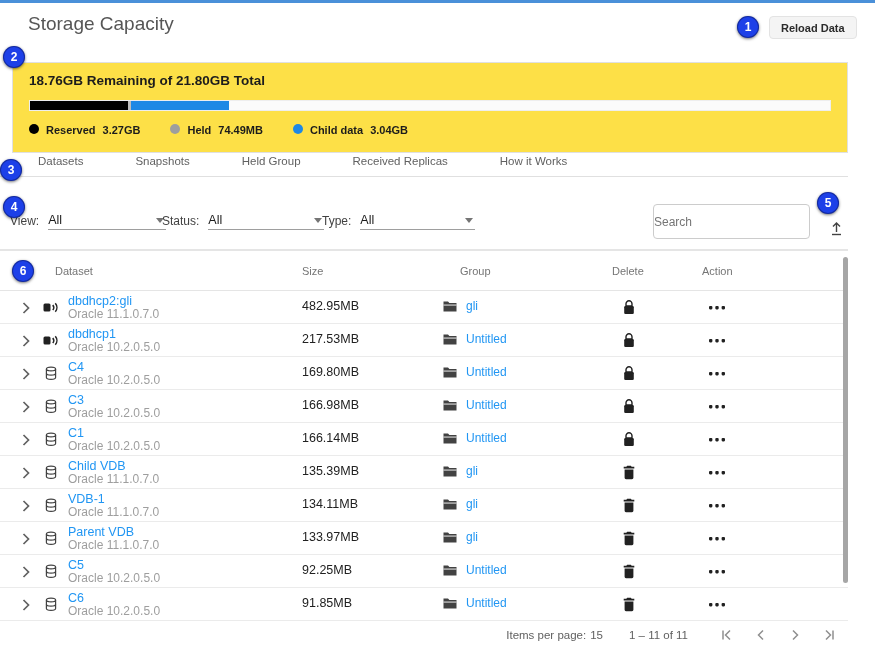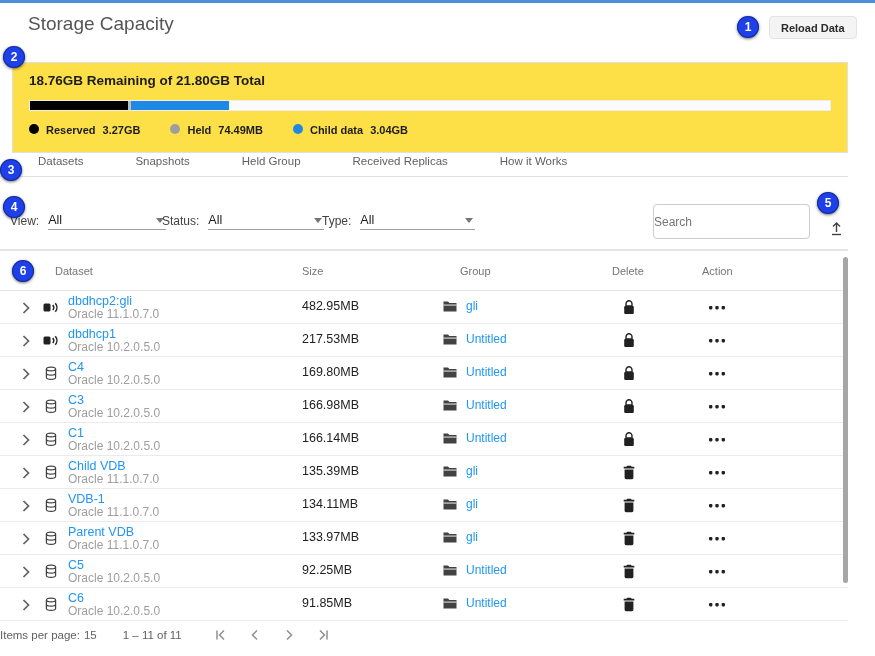--- a/index.html
+++ b/index.html
@@ -78,21 +78,21 @@
   .group-block { position:absolute; left:443px; top:8px; display:flex; align-items:center; gap:9px; }
   .row-group { font-size:12px; font-weight:500; color:#2196f3; cursor:pointer; }
   .row-delete { position:absolute; left:621px; top:8px; width:16px; height:17px; display:flex; align-items:center; justify-content:center; cursor:pointer; }
   .row-delete svg { display:none; }
   .row-action { position:absolute; left:706px; top:8px; width:22px; height:16px; display:flex; align-items:center; justify-content:center; cursor:pointer; }
   .scrollbar-thumb { position:absolute; left:843px; top:257px; width:5px; height:326px; background:#a6a6a6; border-radius:3px; }
 
   
   .footer {
     position:absolute; left:0; top:622px; width:848px; height:26px;
-    display:flex; align-items:center; gap:0; color:#616161; font-size:11.5px;
+    display:flex; align-items:center; justify-content:flex-end; gap:0; color:#616161; font-size:11.5px;
   }
   .footer-items { display:flex; gap:4px; }
   .footer-range { margin-left:26px; }
   .pager { display:flex; align-items:center; gap:16px; margin-left:30px; margin-right:10px; }
   .pager-btn { width:18px; height:18px; display:flex; align-items:center; justify-content:center; cursor:pointer; }
 
   
   .callout {
     position:absolute; width:22px; height:22px; border-radius:50%;
     background:#1d40e8; color:#ffffff; font-size:12px; font-weight:700;

